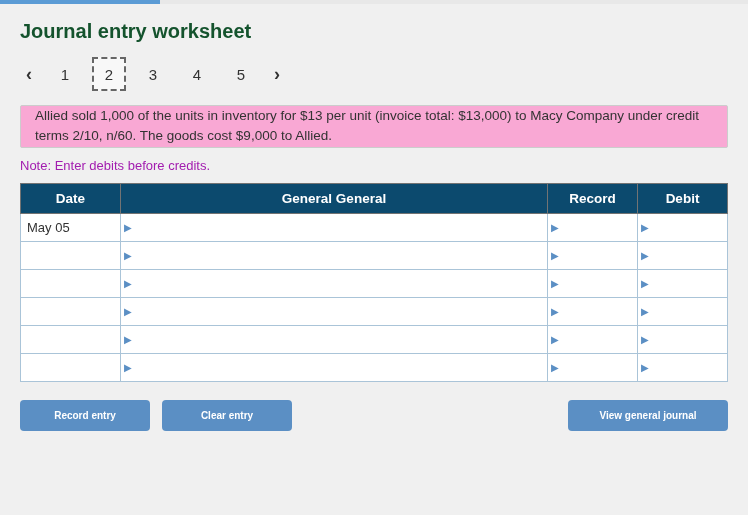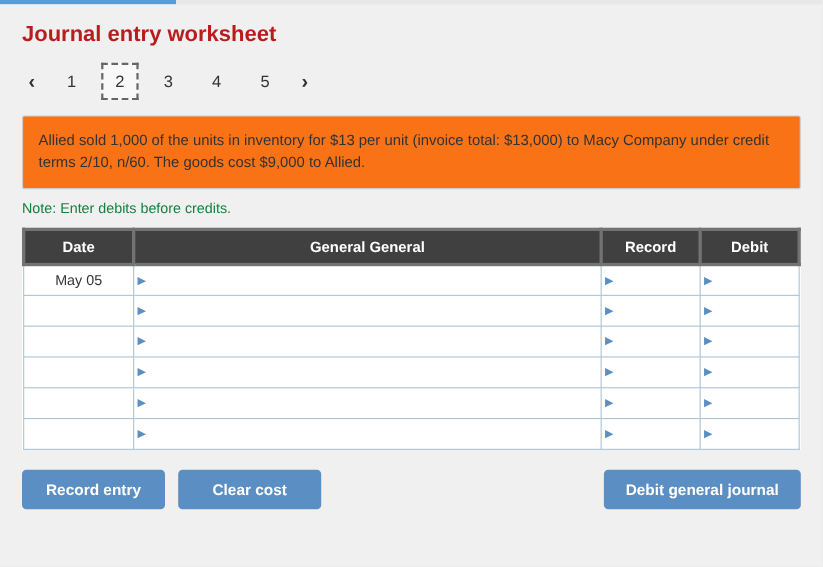--- a/index.html
+++ b/index.html
@@ -18,21 +18,21 @@
     }
     .container {
       background: #f0f0f0;
       padding: 16px 20px 20px 20px;
       min-height: 511px;
     }
     .page-title {
       font-size: 20px;
       font-weight: bold;
       margin-bottom: 14px;
-      color: #b91c1c;
+      color: #14532d;
     }
     .pagination {
       display: flex;
       align-items: center;
       gap: 10px;
       margin-bottom: 14px;
     }
     .page-nav {
       font-size: 18px;
       font-weight: bold;
@@ -48,60 +48,60 @@
       justify-content: center;
       font-size: 15px;
       cursor: pointer;
       color: #333;
     }
     .page-num.active {
       border: 2px dashed #666;
       background: #f8f8f8;
     }
     .description-box {
-      background: #f97316;
+      background: #f9a8d4;
       border: 1px solid #ccc;
       border-radius: 2px;
-      padding: 12px 14px;
+      padding: 0 14px;
       margin-bottom: 10px;
       line-height: 1.5;
       font-size: 13.5px;
       color: #333;
     }
     .note-text {
-      color: #15803d;
+      color: #a21caf;
       font-size: 13px;
       margin-bottom: 10px;
     }
     .journal-table {
       width: 100%;
       border-collapse: collapse;
       background: white;
       margin-bottom: 18px;
     }
     .journal-table th {
-      background: #404040;
+      background: #0c4a6e;
       color: white;
       padding: 7px 8px;
-      border: 3px solid #737373;
+      border: 1px solid #737373;
       font-weight: bold;
       font-size: 13.5px;
     }
     .journal-table th.date-col { width: 100px; }
     .journal-table th.journal-col { }
     .journal-table th.debit-col { width: 90px; }
     .journal-table th.credit-col { width: 90px; }
     .journal-table td {
       border: 1px solid #aac4d8;
       padding: 0;
       height: 28px;
       vertical-align: middle;
     }
     .journal-table td.date-cell {
-      text-align: center;
+      text-align: left;
       font-size: 13px;
       padding: 4px 6px;
     }
     .journal-table td input {
       width: 100%;
       height: 100%;
       border: none;
       outline: none;
       padding: 4px 6px;
       font-size: 13px;
@@ -124,21 +124,21 @@
     }
     .btn-row {
       display: flex;
       gap: 12px;
       align-items: center;
     }
     .btn {
       padding: 10px 20px;
       border: none;
       border-radius: 4px;
-      font-size: 14px;
+      font-size: 10px;
       font-weight: bold;
       color: white;
       background: #5b8fc4;
       cursor: pointer;
       min-width: 130px;
     }
     .btn-right {
       margin-left: auto;
       min-width: 160px;
     }
@@ -212,18 +212,18 @@
         <td class="date-cell"></td>
         <td class="arrow-cell"><input type="text" style=""></td>
         <td class="arrow-cell"><input type="text" style=""></td>
         <td class="arrow-cell"><input type="text" style=""></td>
       </tr>
     </tbody>
   </table>
 
   <div class="btn-row">
     <button class="btn">Record entry</button>
-    <button class="btn">Clear cost</button>
+    <button class="btn">Clear entry</button>
     <div class="spacer"></div>
-    <button class="btn btn-right">Debit general journal</button>
+    <button class="btn btn-right">View general journal</button>
   </div>
 
 </div>
 
 </body></html>

